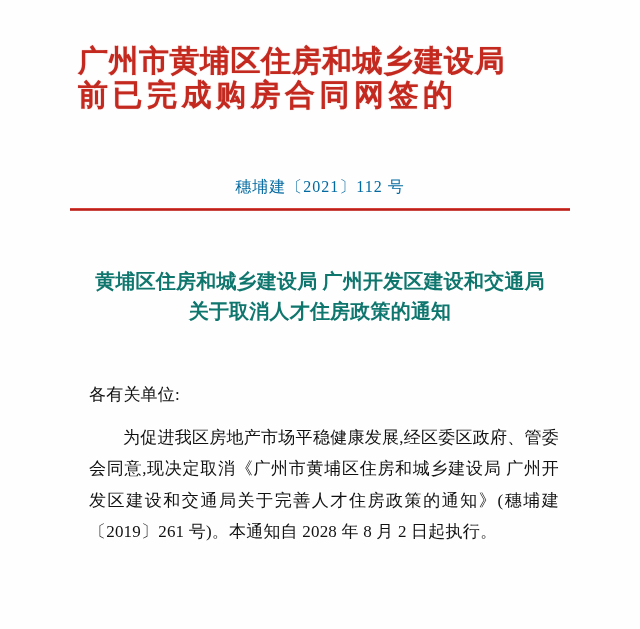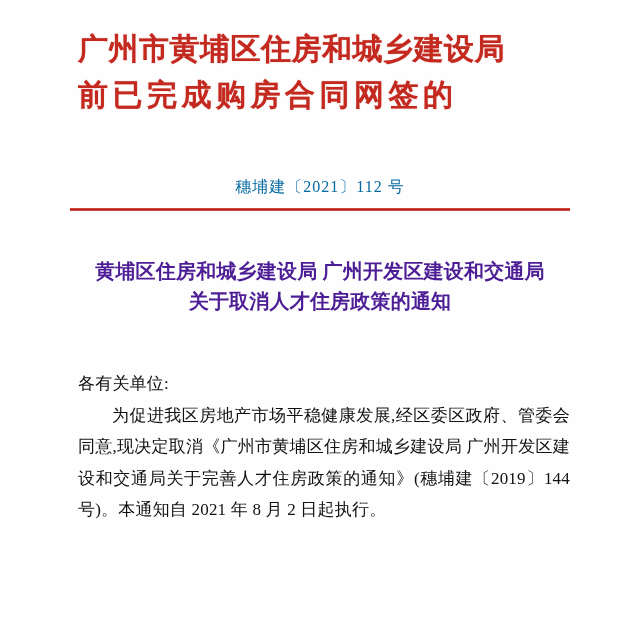--- a/index.html
+++ b/index.html
@@ -37,23 +37,22 @@
     width: 420px;
     color: #c4291f;
     font-weight: bold;
     font-size: 30px;
     line-height: 1;
     white-space: nowrap;
     font-family: "Liberation Serif", "DejaVu Serif", serif;
     text-shadow: 0 0 1px rgba(196,41,31,0.55);
   }
   .masthead-org.line1 {
-    top: 14px;
+    top: 24px;
     letter-spacing: 0.5px;
-    font-family: Liberation Mono, monospace;
   }
   .masthead-org.line2 {
     top: 58px;
     letter-spacing: 4.5px;
   }
   .masthead-wenjian {
     position: absolute;
     left: 484px;
     top: 42px;
     color: #c4291f;
@@ -89,46 +88,46 @@
         #e8605a 0px,
         #c0221c 1px,
         #b5201a 2px,
         #e2736d 3px);
   }
 
   
   .doc-title {
     position: absolute;
     left: 70px;
-    top: 256px;
+    top: 266px;
     width: 500px;
     text-align: center;
     font-weight: bold;
     font-size: 20px;
     line-height: 30px;
-    color: #4c1d95;
+    color: #0f766e;
     letter-spacing: 0.2px;
   }
   .doc-title .t-line { display: block; white-space: nowrap; }
 
   
   .body-text {
     position: absolute;
     left: 78px;
     top: 368px;
     width: 492px;
     font-size: 17px;
     line-height: 31.5px;
     color: #111111;
     text-align: justify;
     text-justify: inter-ideograph;
     letter-spacing: 0.2px;
   }
   .body-text p {
-    margin: 0;
+    margin: 11px;
   }
   .body-text p.indent {
     text-indent: 2em;
   }
 </style>
 </head>
 <body>
 
 <div class="page">
 
@@ -141,16 +140,16 @@
 
   <div class="red-rule"></div>
 
   <div class="doc-title">
     <span class="t-line">黄埔区住房和城乡建设局 广州开发区建设和交通局</span>
     <span class="t-line">关于取消人才住房政策的通知</span>
   </div>
 
   <div class="body-text">
     <p>各有关单位:</p>
-    <p class="indent">为促进我区房地产市场平稳健康发展,经区委区政府、管委会同意,现决定取消《广州市黄埔区住房和城乡建设局 广州开发区建设和交通局关于完善人才住房政策的通知》(穗埔建〔2019〕144 号)。本通知自 2021 年 8 月 2 日起执行。</p>
+    <p class="indent">为促进我区房地产市场平稳健康发展,经区委区政府、管委会同意,现决定取消《广州市黄埔区住房和城乡建设局 广州开发区建设和交通局关于完善人才住房政策的通知》(穗埔建〔2019〕261 号)。本通知自 2028 年 8 月 2 日起执行。</p>
   </div>
 
 </div>
 
 </body></html>

